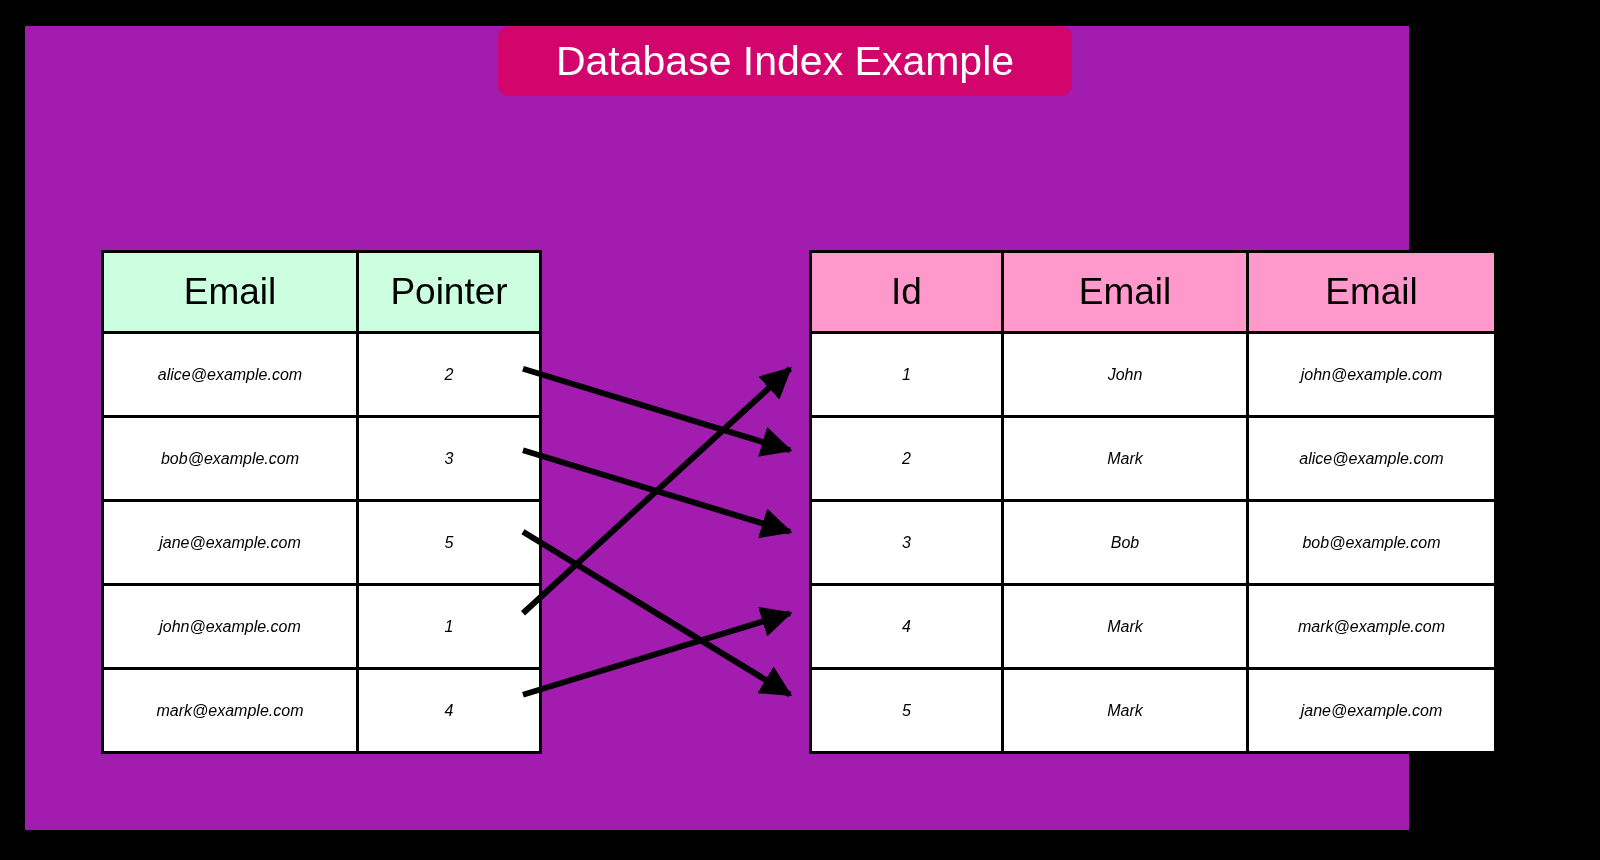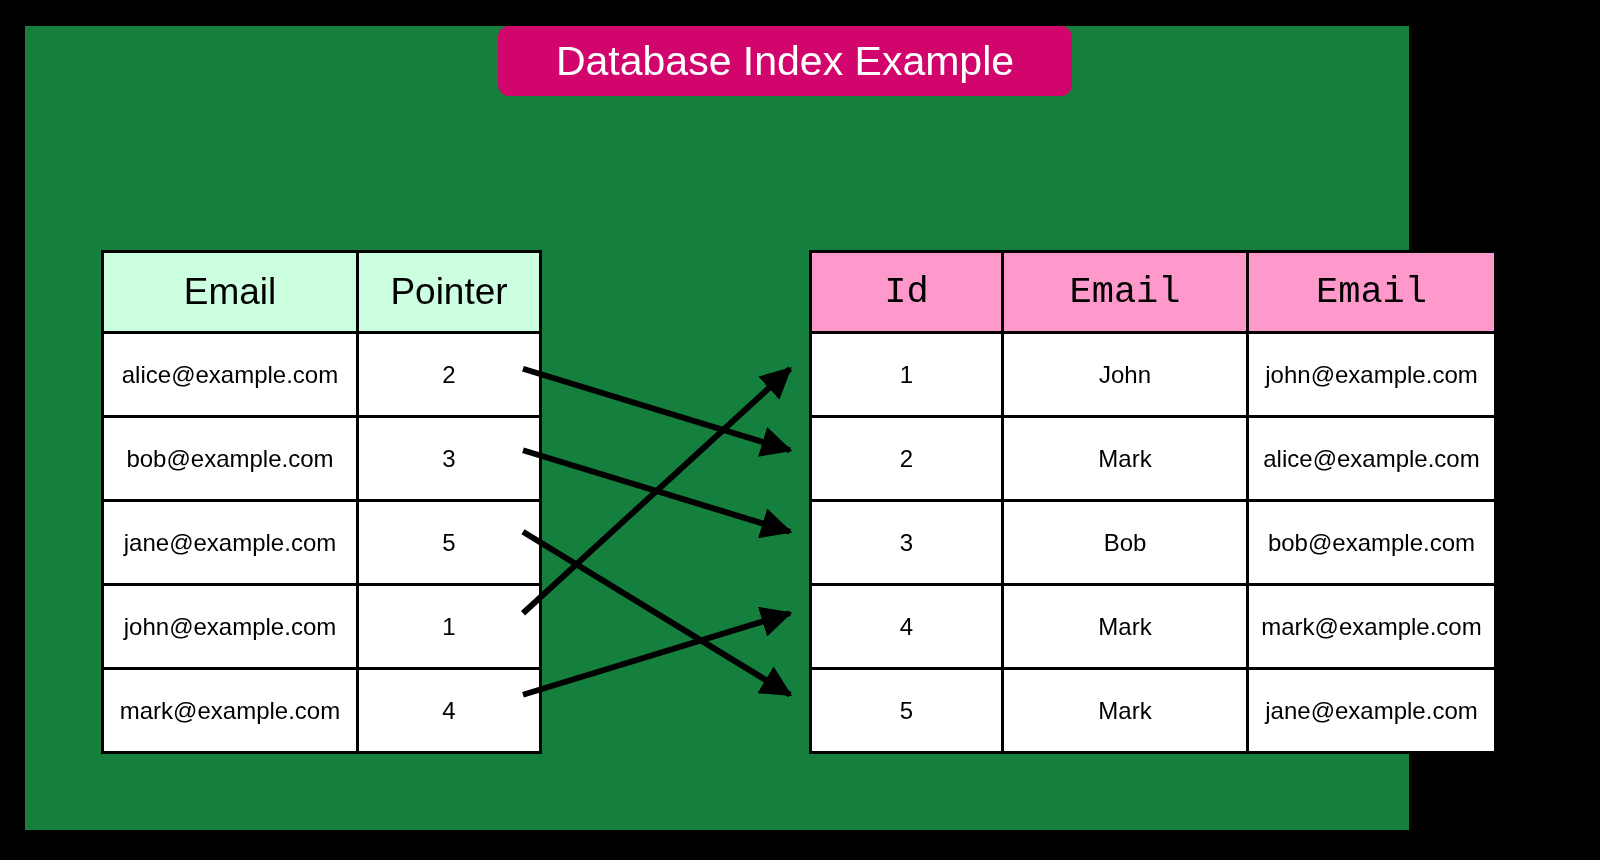--- a/index.html
+++ b/index.html
@@ -13,21 +13,21 @@
     overflow: hidden;
     font-family: "Liberation Sans", sans-serif;
   }
 
   #canvas {
     position: absolute;
     left: 25px;
     top: 26px;
     width: 1384px;
     height: 804px;
-    background: #15803d;
+    background: #a21caf;
   }
 
   
   #title-banner {
     position: absolute;
     left: 473px;   
     top: 0px;      
     width: 574px;
     height: 70px;
     border-radius: 11px;
@@ -59,40 +59,41 @@
     vertical-align: middle;
     font-weight: normal;
     color: #000000;
   }
   .db-table thead th {
     height: 78px;
     font-size: 37px;
   }
   .db-table tbody td {
     height: 81px;
-    font-size: 24px;
+    font-size: 16px;
+    font-style: italic;
   }
 
   
   #index-table {
     left: 60px;   
     top: 224px;   
     width: 438px;
   }
   #index-table thead th { background: #CCFFE0; }
   #index-table col.c-email   { width: 255px; }
   #index-table col.c-pointer { width: 183px; }
 
   
   #data-table {
     left: 768px;  
     top: 224px;
     width: 685px;
   }
-  #data-table thead th { background: #FF99CC; font-family: Liberation Mono, monospace; }
+  #data-table thead th { background: #FF99CC; }
   #data-table col.c-id    { width: 192px; }
   #data-table col.c-name  { width: 245px; }
   #data-table col.c-email { width: 248px; }
 
   
   #arrow-layer {
     position: absolute;
     left: 0;
     top: 0;
     width: 1550px;

